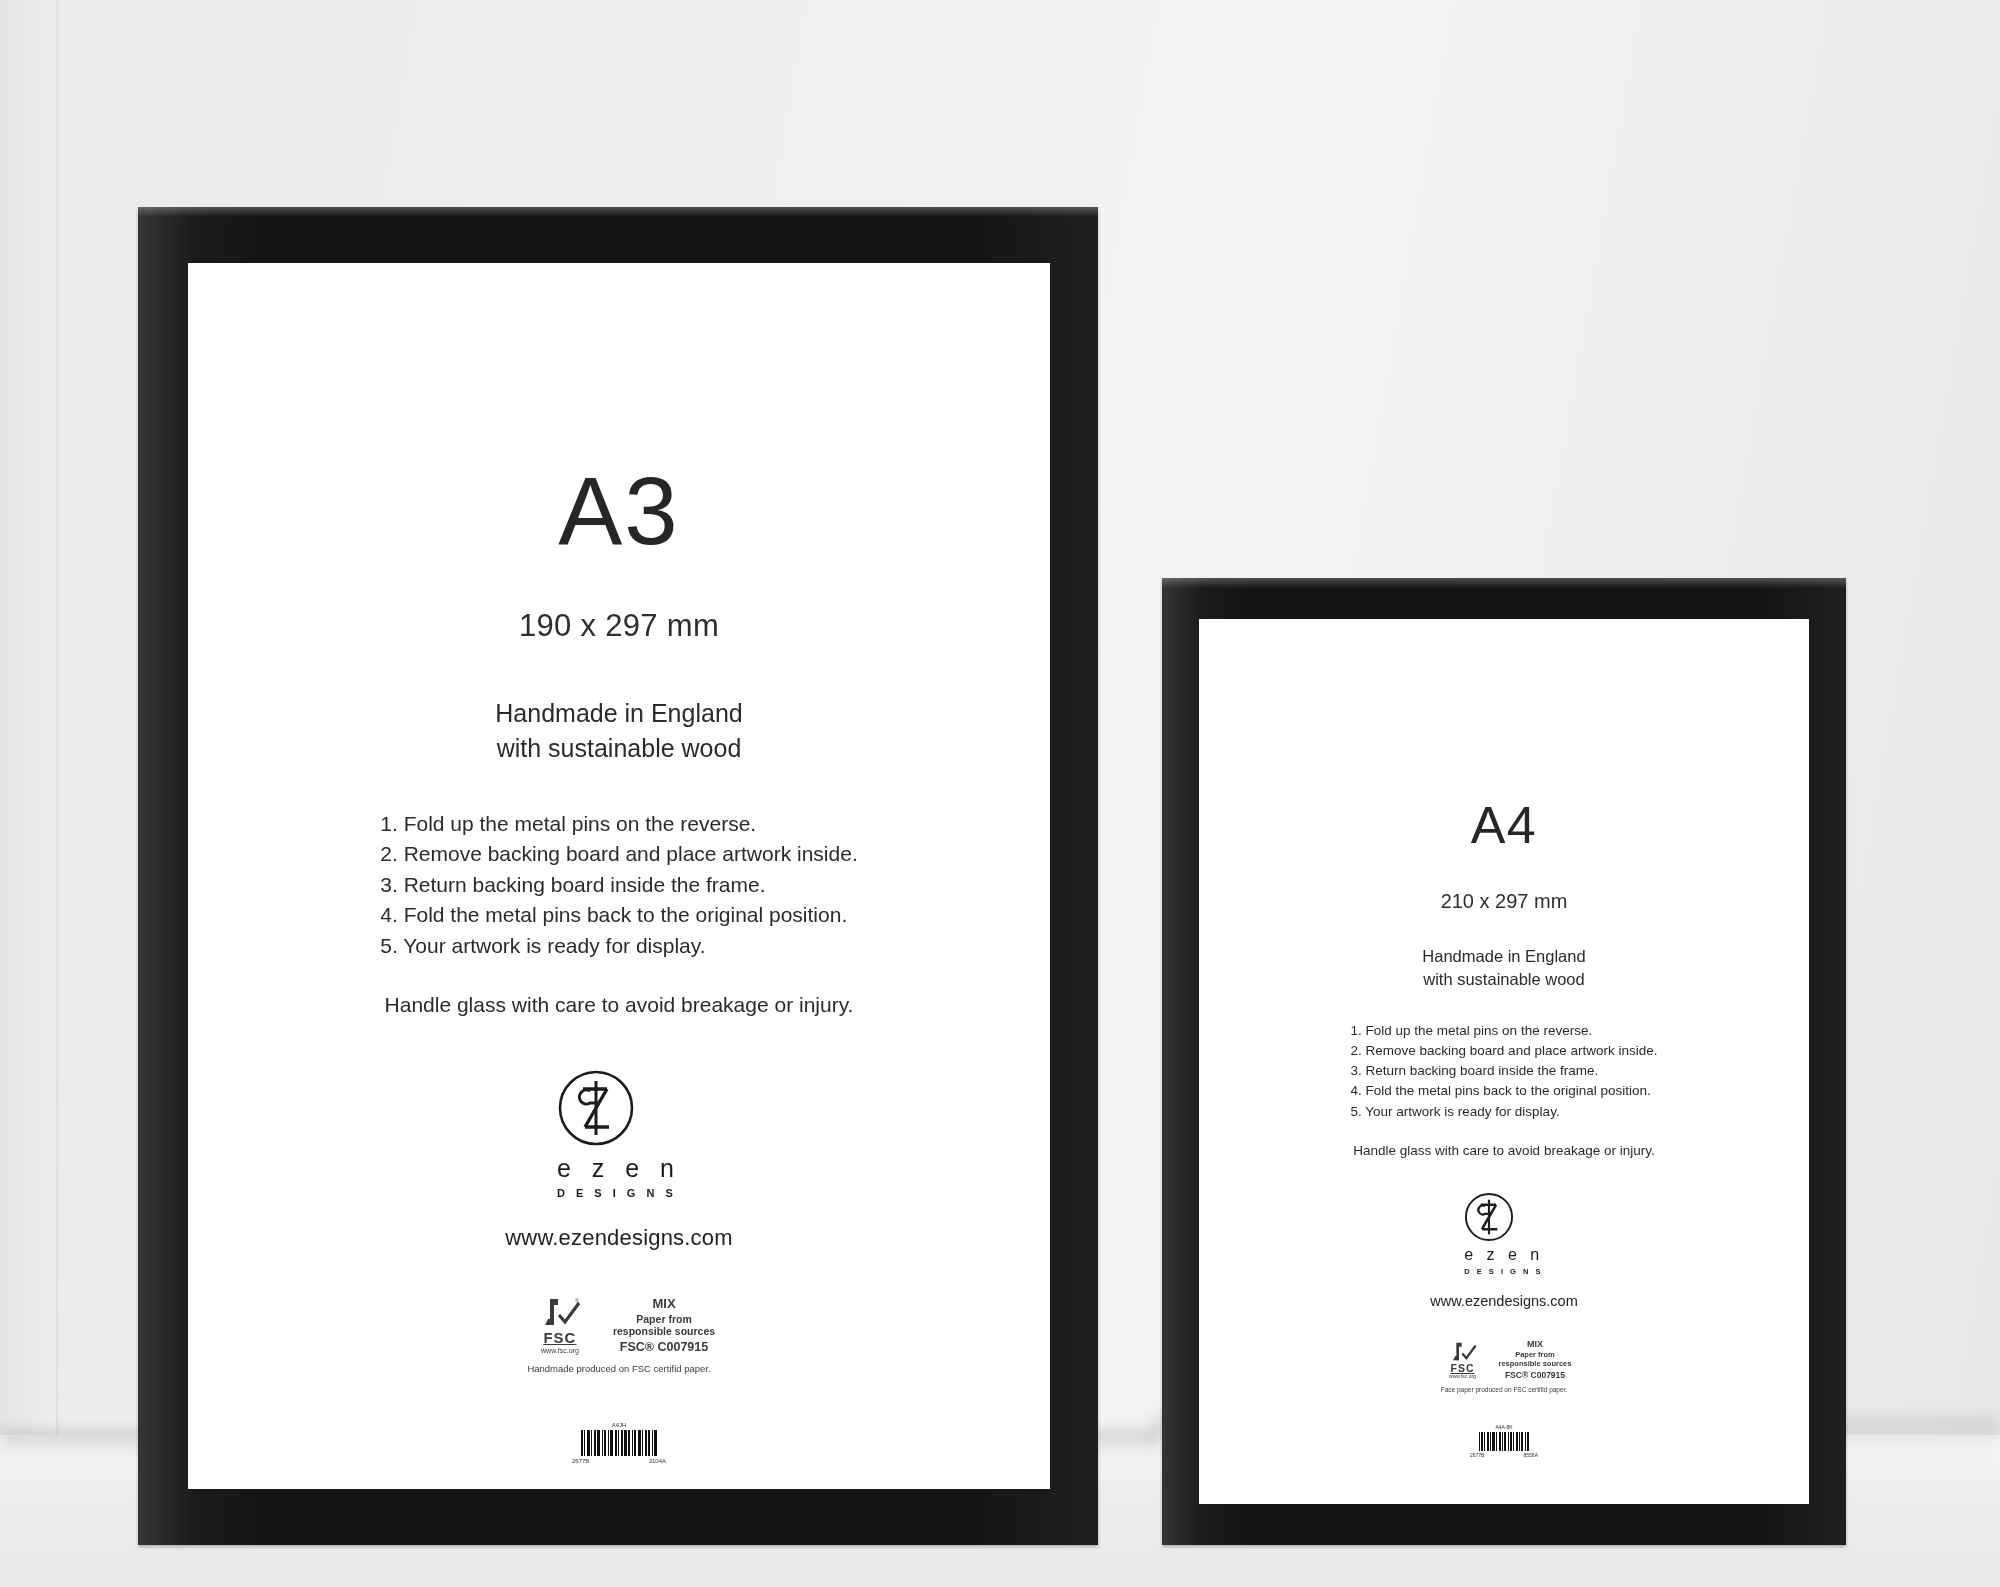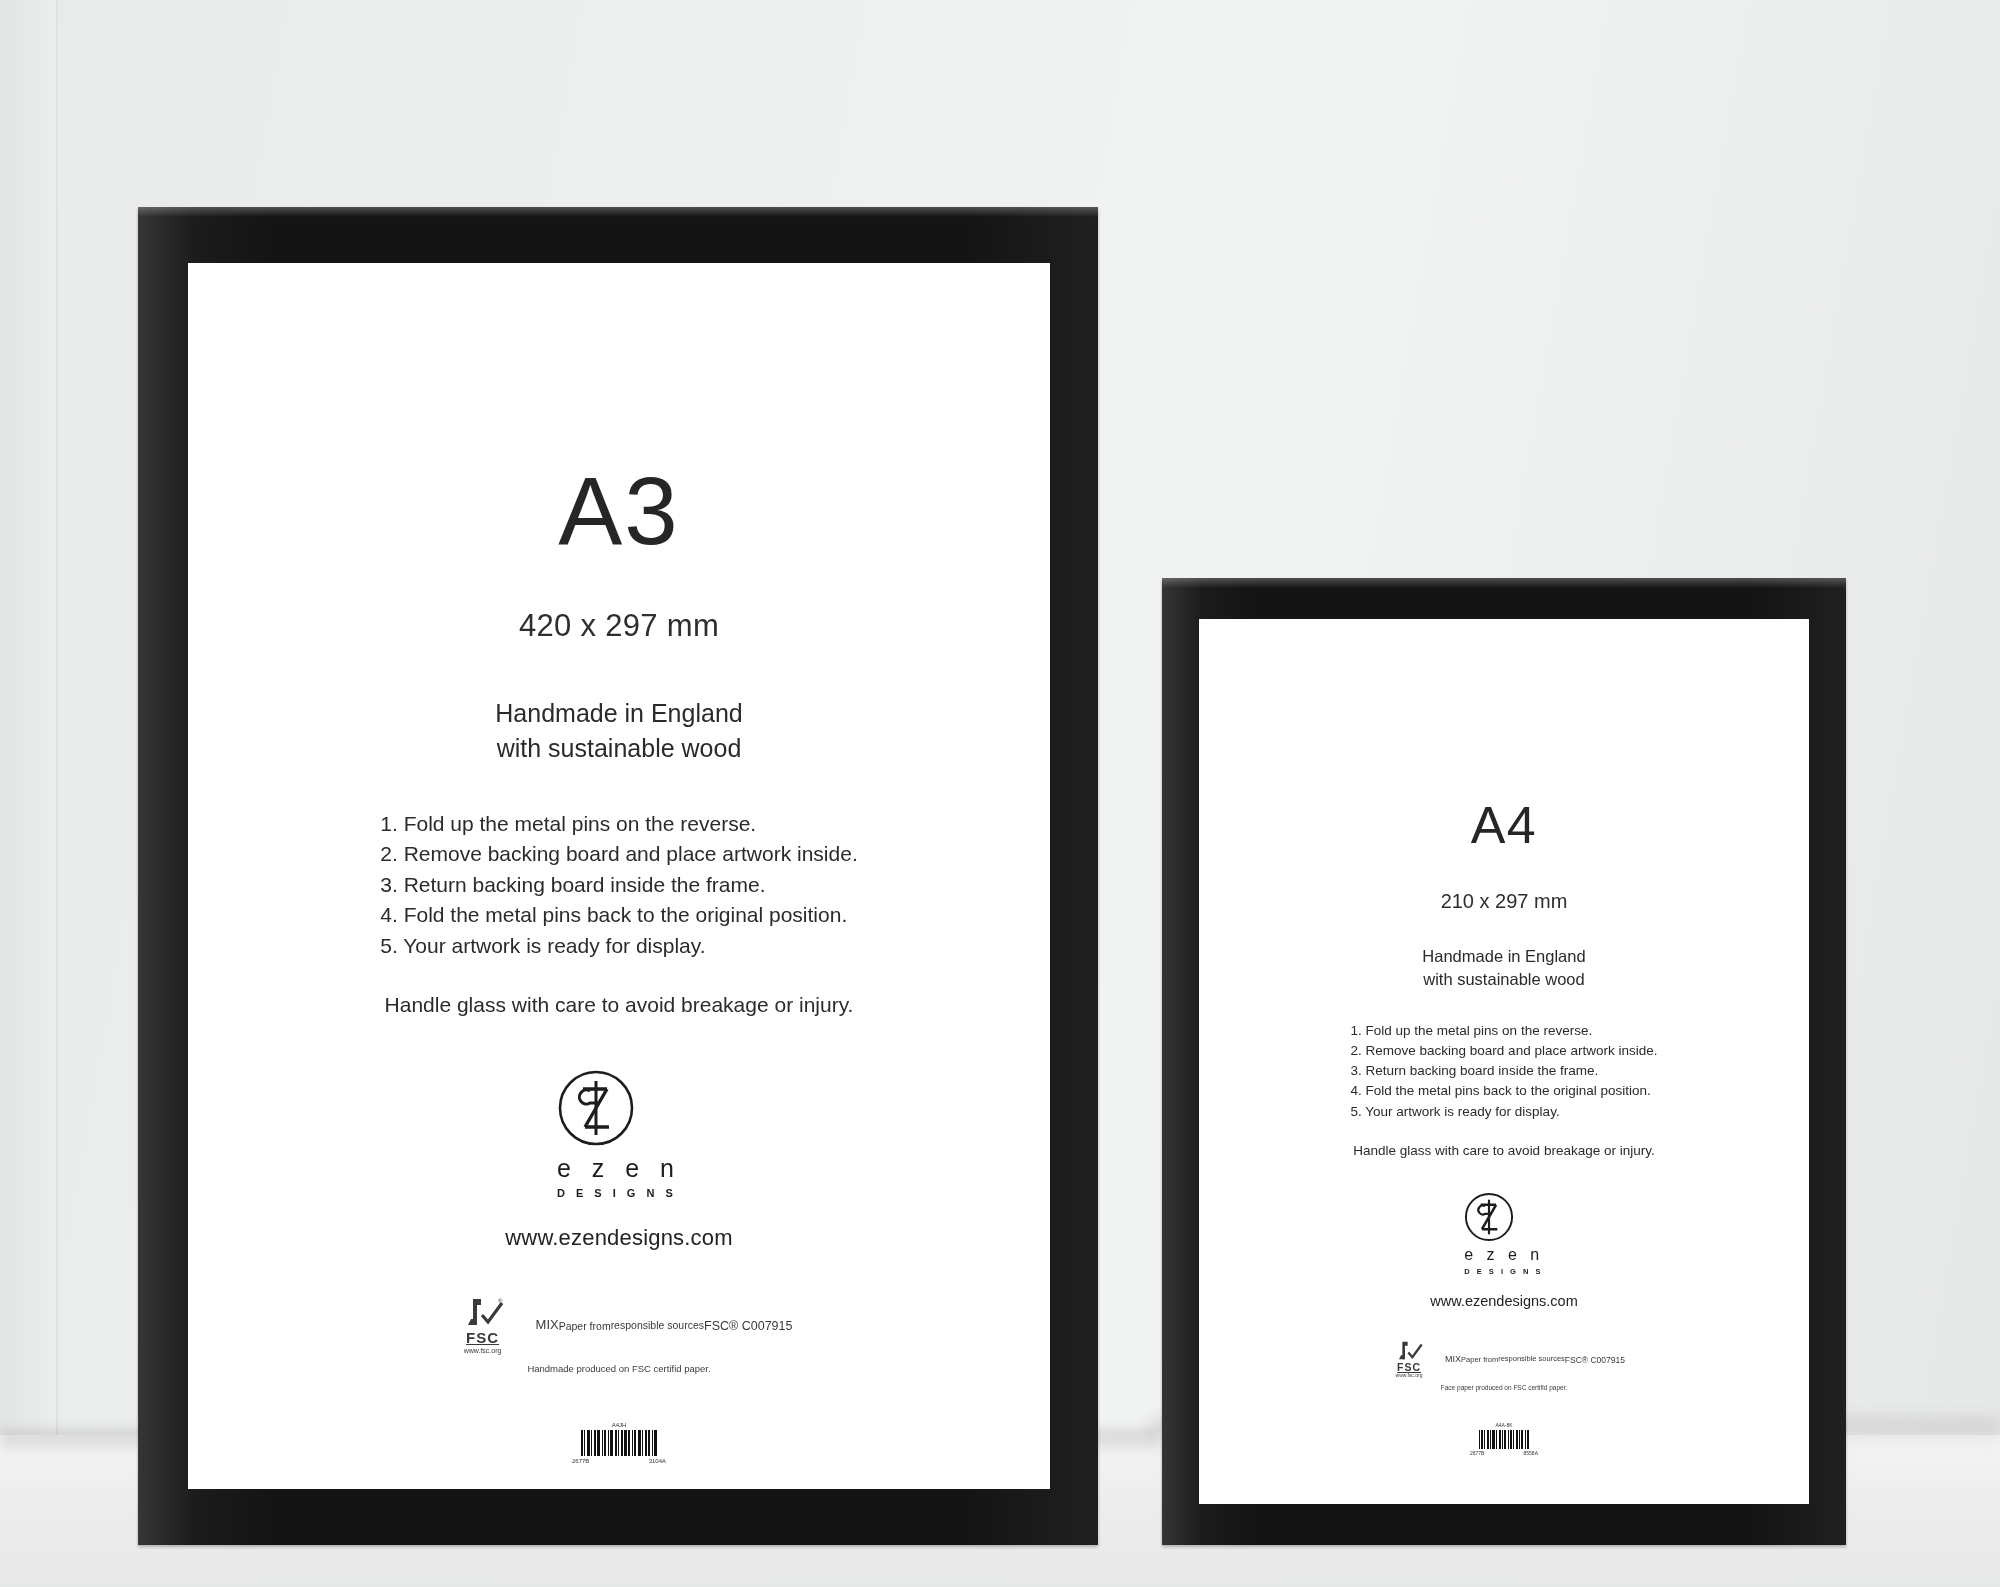--- a/index.html
+++ b/index.html
@@ -88,21 +88,21 @@
   .logo-mark { position: relative; }
   .logo-mark svg { display: block; }
   .logo-word { letter-spacing: 7px; color: #1d1d1d; font-weight: 400; }
   .logo-sub { letter-spacing: 4px; color: #1d1d1d; font-weight: 700; }
   
   .fsc { display: flex; flex-direction: column; align-items: center; }
   .fsc-row { display: flex; align-items: center; }
   .fsc-left { display: flex; flex-direction: column; align-items: center; color: #3a3a3a; }
   .fsc-left .fsc-word { font-weight: 700; letter-spacing: 1px; line-height: 1; text-decoration: underline; }
   .fsc-left .fsc-url { line-height: 1; }
-  .fsc-right { display: flex; align-items: center; color: #3a3a3a; text-align: center; }
+  .fsc-right { display: flex; flex-direction: column; align-items: center; color: #3a3a3a; text-align: center; font-weight: bold; }
   .fsc-note { color: #3a3a3a; text-align: center; }
   
   .barcode { display: flex; flex-direction: column; align-items: center; }
   .bc-top { color: #333; line-height: 1; }
   .bc-bars { display: flex; align-items: flex-end; }
   .bc-bars span { display: block; background: #111; }
   .bc-nums { display: flex; justify-content: space-between; width: 100%; color: #333; line-height: 1; }
 </style>
 </head>
 <body>
@@ -118,21 +118,21 @@
 
   <div class="frame a3" style="left:138px; top:207px; width:960px; height:1338px;">
     <div class="top-sheen"></div>
     <div class="bevel-top"></div>
 
     <div class="paper" style="left:50px; top:56px; width:862px; height:1226px;">
       <div class="paper-inner">
 
         <div class="size-label" style="margin-top:200px;">A3</div>
 
-        <div class="dims" style="margin-top:49px;">420 x 297 mm</div>
+        <div class="dims" style="margin-top:49px;">190 x 297 mm</div>
 
         <div class="handmade" style="margin-top:52px;">
           <div>Handmade in England</div>
           <div>with sustainable wood</div>
         </div>
 
         <div class="steps" style="margin-top:44px;">
           <div>1. Fold up the metal pins on the reverse.</div>
           <div>2. Remove backing board and place artwork inside.</div>
           <div>3. Return backing board inside the frame.</div>

